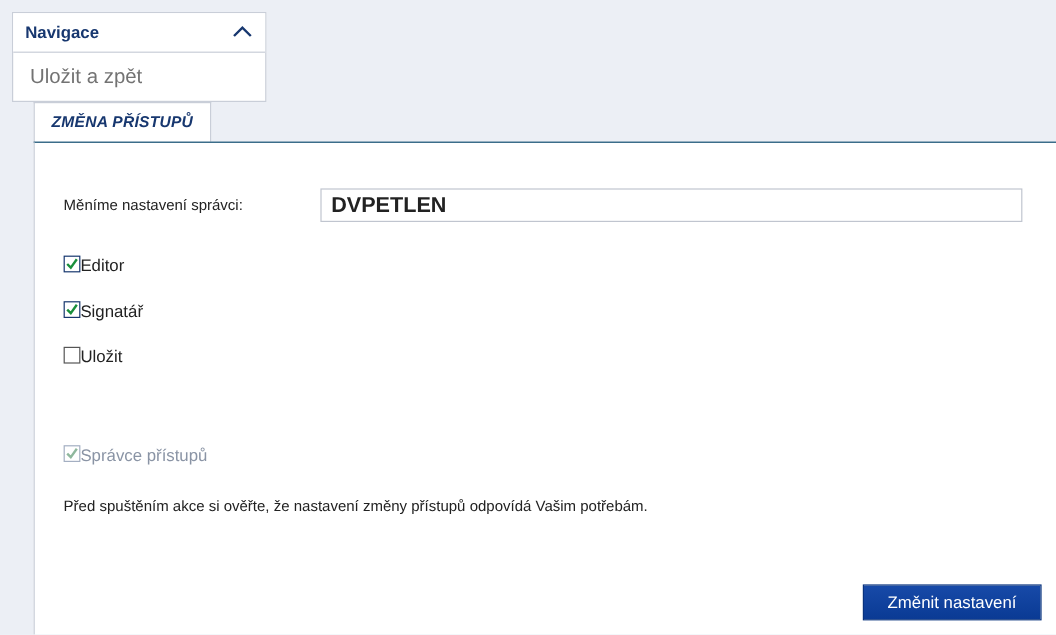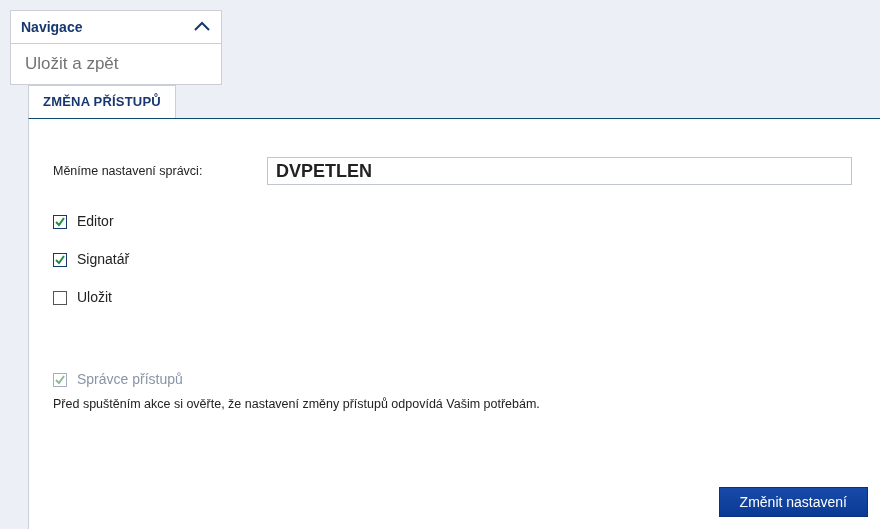--- a/index.html
+++ b/index.html
@@ -53,20 +53,21 @@
     flex: 1 1 auto;
     padding-left: 18px;
     display: flex;
     flex-direction: column;
     overflow: hidden;
   }
   .tab-row {
     display: flex;
     height: 34px;
     flex: 0 0 auto;
+    font-style: italic;
   }
   .tab {
     background: #fff;
     border: 1px solid #c9ced8;
     border-bottom: none;
     padding: 8px 14px 0 14px;
     color: #17376f;
     font-weight: bold;
     font-size: 13px;
     letter-spacing: 0.2px;
@@ -99,22 +100,22 @@
     height: 28px;
     border: 1px solid #c0c5cf;
     padding: 0 8px;
     font-size: 18px;
     font-weight: bold;
     color: #222;
     outline: none;
   }
   .checkbox-row {
     display: flex;
-    align-items: flex-end;
-    gap: 10px;
+    align-items: flex-start;
+    gap: 0;
     margin-bottom: 22px;
   }
   .checkbox-row.big-gap { margin-top: 66px; margin-bottom: 0; }
   .cb {
     width: 14px; height: 14px;
     border: 1px solid #17376f;
     background: #fff;
     display: inline-flex;
     align-items: center;
     justify-content: center;
@@ -122,21 +123,21 @@
     cursor: pointer;
   }
   .cb.disabled { border-color: #a4afc2; cursor: default; }
   .cb.empty-black { border-color: #555; }
   .cb svg { display: block; }
   .cb-label { font-size: 14px; }
   .cb-label.disabled { color: #8a94a5; }
   .notice {
     position: absolute;
     left: 24px;
-    bottom: 118px;
+    bottom: 100px;
     font-size: 12.5px;
   }
   .button-row {
     position: absolute;
     right: 12px;
     bottom: 12px;
     border-radius: 14px;
   }
   .primary-btn {
     background: #0d3f9c;

